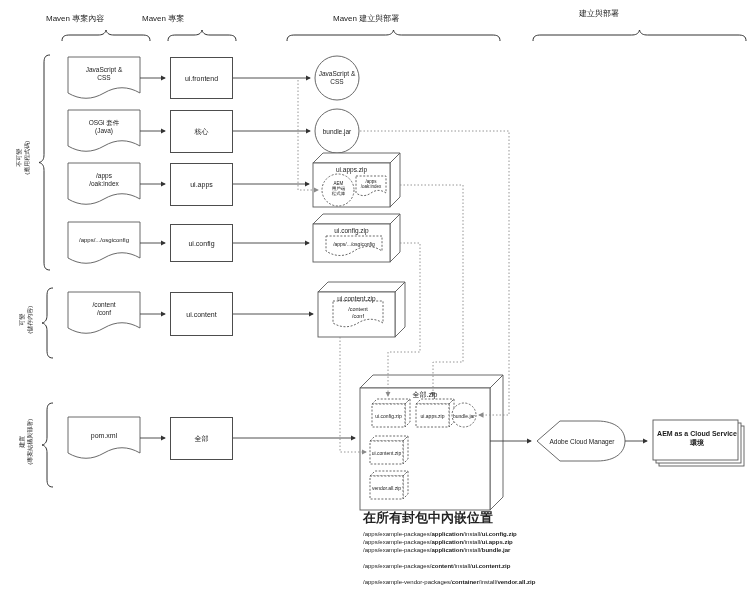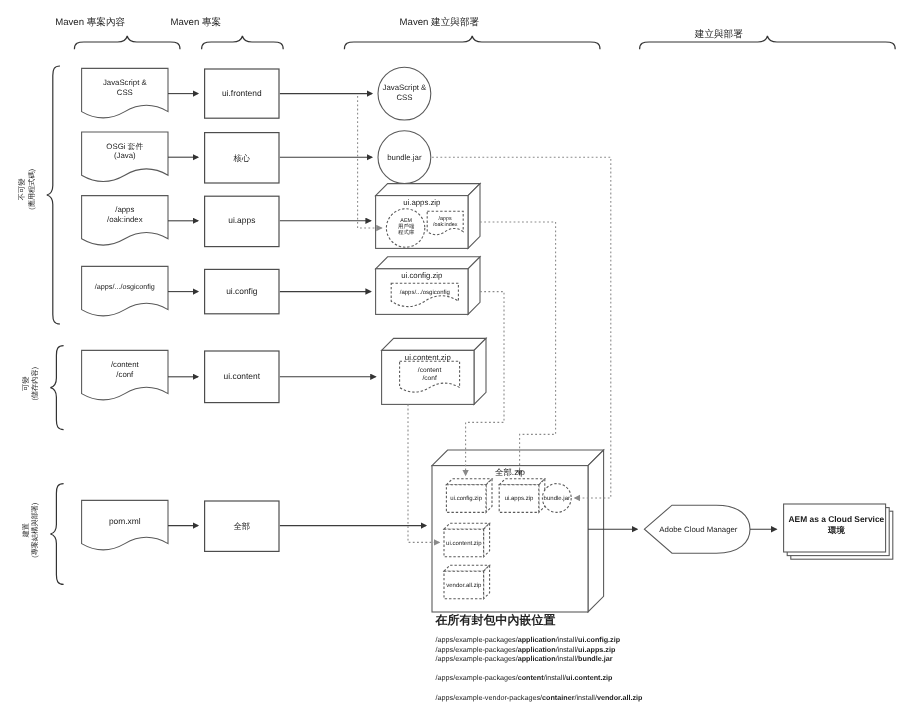--- a/index.html
+++ b/index.html
@@ -7,21 +7,21 @@
           font-family:"Liberation Sans",sans-serif;color:#1a1a1a;}
   svg{position:absolute;left:0;top:0;}
   .lbl{position:absolute;text-align:center;line-height:1.25;color:#1a1a1a;}  .fs7{font-size:7px;}  .fs65{font-size:6.5px;}
   .fs6{font-size:6px;}  .fs55{font-size:5.5px;} .fs5{font-size:5px;} .fs45{font-size:4.5px;line-height:1.15;}
   .hdr{position:absolute;width:120px;text-align:left;font-size:8px;color:#222;}
   .vlabel{position:absolute;width:80px;text-align:center;font-size:6px;line-height:1.3;
           transform:rotate(-90deg);transform-origin:center;color:#222;}
   .pbox{position:absolute;border:1px solid #4d4d4d;background:#fff;display:flex;
         align-items:center;justify-content:center;font-size:7px;box-sizing:border-box;}
   .footnote{position:absolute;left:363px;top:514px;font-size:6px;color:#222;line-height:8px;white-space:nowrap;}
-  .footnote .ftitle{font-size:10px;font-weight:bold;margin-bottom:8px;}
+  .footnote .ftitle{font-size:13px;font-weight:bold;margin-bottom:8px;}
   .fb{font-weight:bold;}
   .gap{margin-top:8px;}
   .bold600{font-weight:bold;}
 </style>
 </head>
 <body>
 
 <div id="canvas">
 
 <svg width="750" height="607" viewBox="0 0 750 607">
@@ -143,21 +143,21 @@
     <path d="M360,131 H509 V415 H479"></path>
     <path d="M400,185 H463 V362 H433 V396"></path>
     <path d="M400,243 H420 V352 H388 V396"></path>
     <path d="M340,337 V452 H366"></path>
   </g>
 </svg>
 
 <div class="hdr" style="left:46px;top:13px;">Maven 專案內容</div>
 <div class="hdr" style="left:142px;top:13px;">Maven 專案</div>
 <div class="hdr" style="left:333px;top:13px;">Maven 建立與部署</div>
-<div class="hdr" style="left:579px;top:23px;">建立與部署</div>
+<div class="hdr" style="left:579px;top:8px;">建立與部署</div>
 
 <div class="vlabel" style="left:-16px;top:150px;">
   <div>不可變</div>
   <div>(應用程式碼)</div>
 </div>
 <div class="vlabel" style="left:-13px;top:312px;">
   <div>可變</div>
   <div>(儲存內容)</div>
 </div>
 <div class="vlabel" style="left:-13px;top:434px;">

